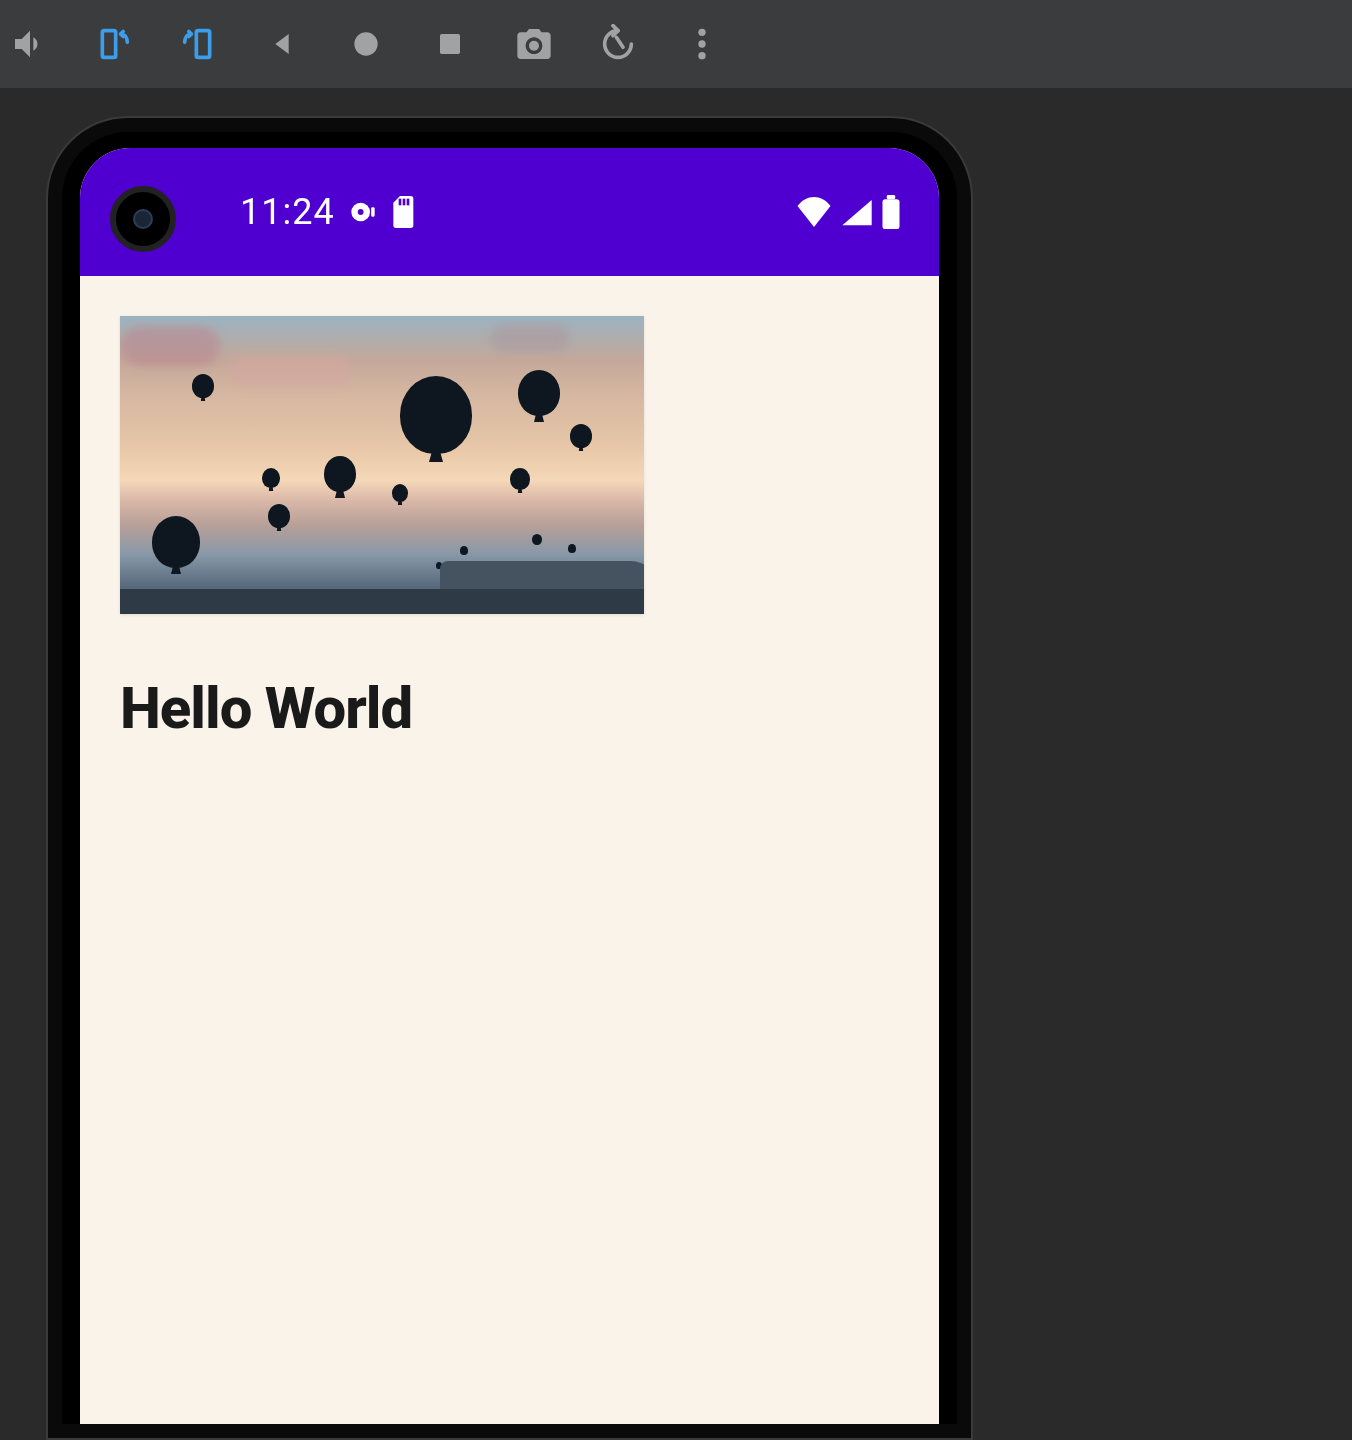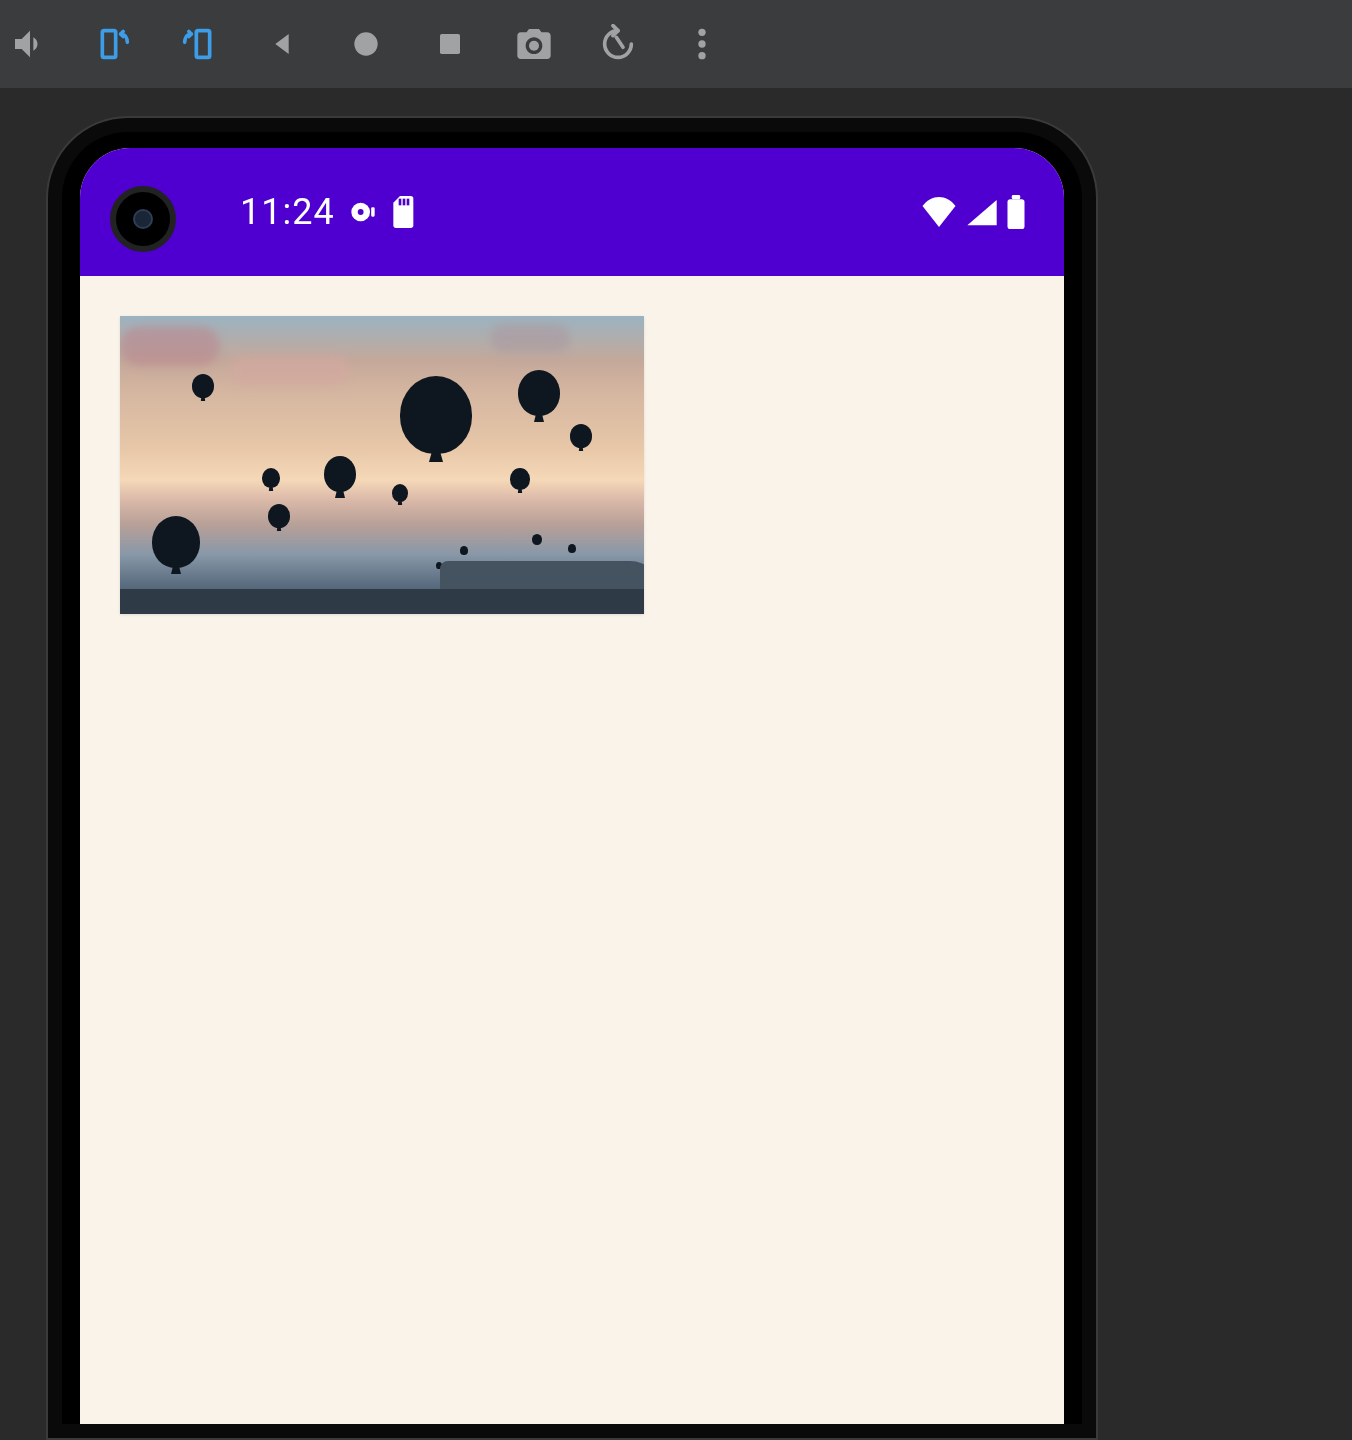--- a/index.html
+++ b/index.html
@@ -47,21 +47,21 @@
 
     
     .emulator-viewport {
       padding: 30px 48px;
       display: flex;
       justify-content: flex-start;
     }
 
     
     .phone-frame {
-      width: 1048px;
+      width: 923px;
       height: 1320px;
       background: #0a0a0a;
       border-radius: 80px 80px 0 0;
       padding: 14px;
       position: relative;
       box-shadow: 0 0 0 2px #3a3a3a;
     }
 
     .phone-inner {
       width: 100%;
@@ -367,18 +367,19 @@
             <div class="balloon b9"></div>
             <div class="balloon small b10"></div>
             <div class="balloon tiny b11"></div>
             <div class="balloon tiny b12"></div>
             <div class="balloon tiny b13"></div>
             <div class="balloon tiny b14"></div>
             <div class="balloon tiny b15"></div>
             <div class="hill h1"></div>
             <div class="hill h2"></div>
           </div>
+          <h1 class="content-heading">Hello World</h1>
         </div>
 
       </div>
     </div>
   </div>
 </div>
 
 </body></html>

